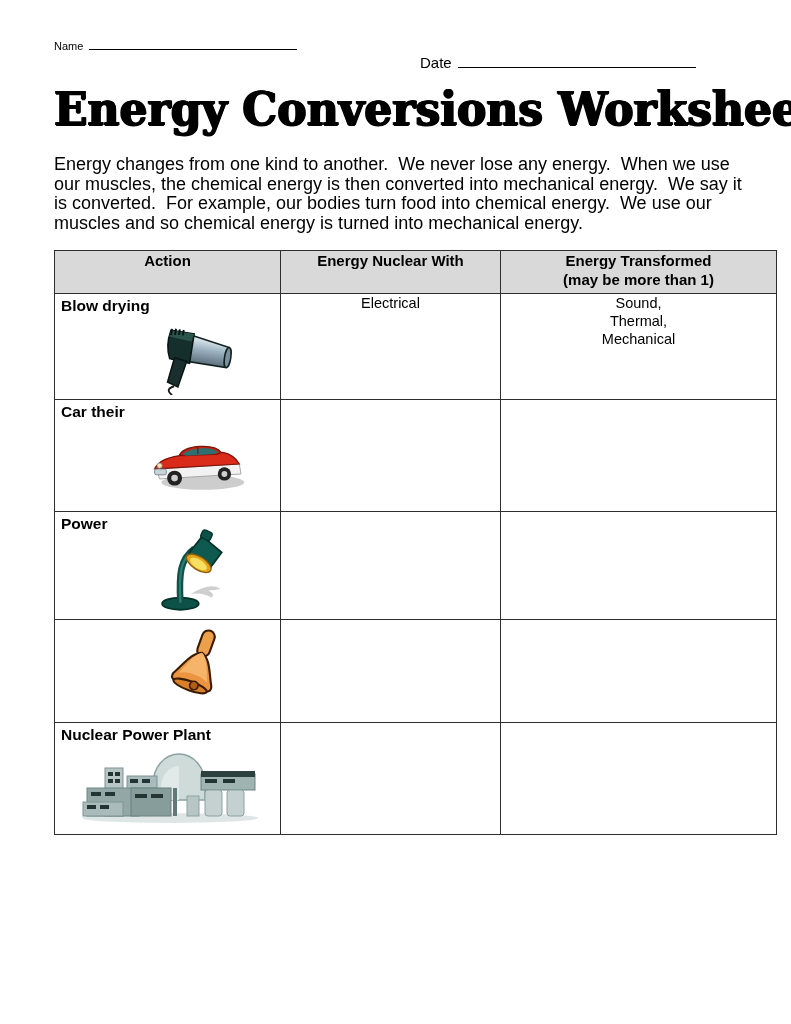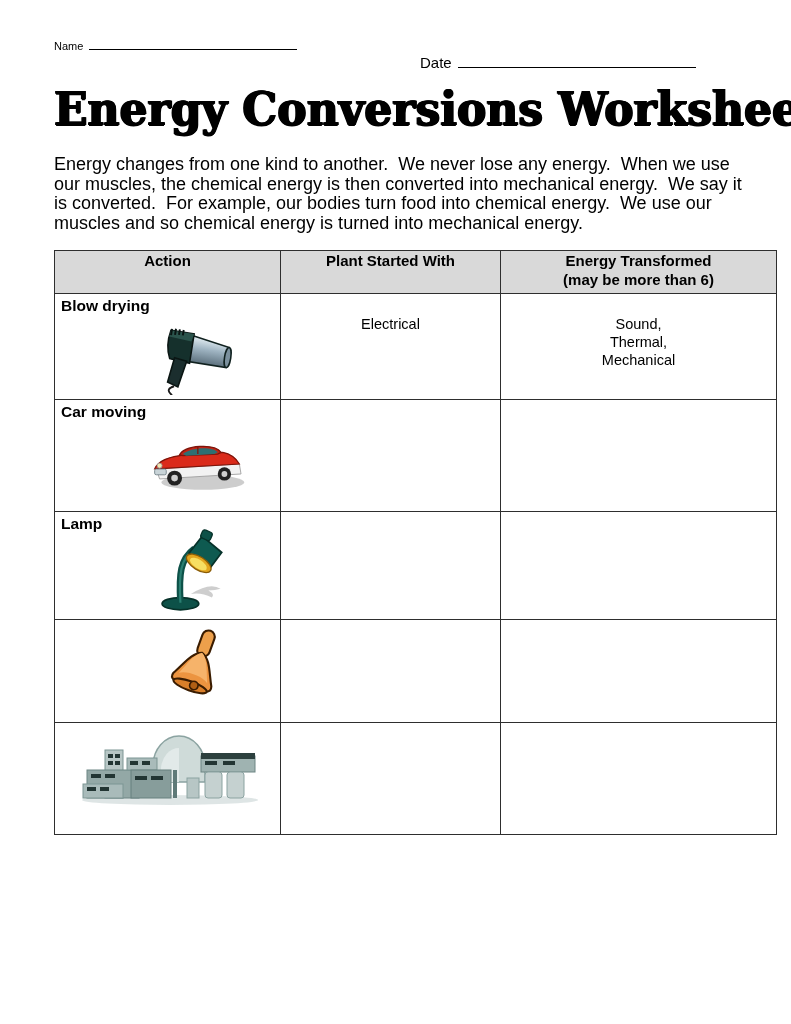--- a/index.html
+++ b/index.html
@@ -70,21 +70,20 @@
     height:43px;
     line-height:19px;
   }
   td.action-cell { padding:3px 4px 0 6px;margin-left:48px; }
   .action-label { font-weight:bold; font-size:15.5px; }
   .action-art { text-align:center; margin-top:0px; }
   .art-shift { transform:translateX(28px); }
   td.value-cell {
     text-align:center;
     font-size:14.5px;
-    padding-top:21px;
     line-height:18px;
   }
   td.pre { white-space:pre-line; }
   tr.r1 { height:101px; }
   tr.r2 { height:112px; }
   tr.r3 { height:104px; }
   tr.r4 { height:103px; }
   tr.r5 { height:112px; }
 </style>
 </head>
@@ -104,25 +103,25 @@
 
   <p class="para">Energy changes from one kind to another.  We never lose any energy.  When we use our muscles, the chemical energy is then converted into mechanical energy.  We say it is converted.  For example, our bodies turn food into chemical energy.  We use our muscles and so chemical energy is turned into mechanical energy.</p>
 
   <table class="ws">
     <tbody>
         <tr class="head-row">
       <th class="col-action">
         <div>Action</div>
       </th>
       <th class="col-started">
-        <div>Plant Started With</div>
+        <div>Energy Nuclear With</div>
       </th>
       <th class="col-transformed">
         <div>Energy Transformed</div>
-        <div>(may be more than 6)</div>
+        <div>(may be more than 1)</div>
       </th>
     </tr>
 
     <tr class="r1">
       <td class="action-cell">
         <div class="action-label">Blow drying</div>
         <div class="action-art art-shift">
           <svg width="86" height="80" viewBox="0 0 110 100">
             <defs>
               <linearGradient id="silver" x1="0" y1="0" x2="0" y2="1">
@@ -149,21 +148,21 @@
         </div>
       </td>
       <td class="value-cell">Electrical</td>
       <td class="value-cell pre">Sound,
 Thermal,
 Mechanical</td>
     </tr>
 
     <tr class="r2">
       <td class="action-cell">
-        <div class="action-label">Car moving</div>
+        <div class="action-label">Car their</div>
         <div class="action-art art-shift" style="margin-top:12px;">
           <svg width="108" height="62" viewBox="0 0 130 72">
             <ellipse cx="72" cy="58" rx="50" ry="9" fill="#bcbcbc" opacity="0.75"></ellipse>
             <path d="M16,42 L116,36 L118,48 L20,54 Z" fill="#f2f2f2" stroke="#9a9a9a" stroke-width="1"></path>
             <path d="M14,42 C18,32 30,27 52,25 L96,22 C106,24 112,29 116,36 L16,42 Z" fill="#da2a1a" stroke="#7e140a" stroke-width="1.5"></path>
             <path d="M44,25 C50,13 86,11 94,22 L90,24 L48,26 Z" fill="#c22415" stroke="#7e140a" stroke-width="1.5"></path>
             <path d="M48,24 C56,16 84,14 90,22 L86,24 L52,26 Z" fill="#2e6f72"></path>
             <path d="M66,15 L66,24" stroke="#7e140a" stroke-width="1.5"></path>
             <circle cx="38" cy="53" r="9" fill="#222"></circle>
                 <circle cx="38" cy="53" r="4" fill="#cfcfcf"></circle>
@@ -173,21 +172,21 @@
             <circle cx="20" cy="38" r="3" fill="#f4e9b0" stroke="#9a9a9a" stroke-width="1"></circle>
           </svg>
         </div>
       </td>
       <td class="value-cell"></td>
       <td class="value-cell"></td>
     </tr>
 
     <tr class="r3">
       <td class="action-cell">
-        <div class="action-label">Lamp</div>
+        <div class="action-label">Power</div>
         <div class="action-art art-shift" style="margin-top:-14px;">
           <svg width="96" height="96" viewBox="0 0 110 110">
             <path d="M48,86 q22,-14 34,-6 q-6,2 -14,2 q8,4 4,8 q-12,-6 -24,-4 Z" fill="#c2c2c2" opacity="0.8"></path>
             <ellipse cx="36" cy="97" rx="21" ry="7" fill="#0d5148" stroke="#063129" stroke-width="2"></ellipse>
             <path d="M36,96 C34,62 36,46 52,34" fill="none" stroke="#0d5148" stroke-width="7.5"></path>
             <path d="M36,96 C34,62 36,46 52,34" fill="none" stroke="#2a7f72" stroke-width="2.5"></path>
             <g transform="rotate(24 62 42)">
               <polygon points="52,22 80,30 74,56 46,46" fill="#0e5a50" stroke="#063129" stroke-width="2"></polygon>
               <ellipse cx="61" cy="52" rx="16" ry="7.5" fill="#e3a61e" stroke="#8a5c06" stroke-width="1.5" transform="rotate(8 61 52)"></ellipse>
               <ellipse cx="61" cy="53" rx="11" ry="5" fill="#f7df62" transform="rotate(8 61 53)"></ellipse>
@@ -213,20 +212,21 @@
             </g>
           </svg>
         </div>
       </td>
       <td class="value-cell"></td>
       <td class="value-cell"></td>
     </tr>
 
     <tr class="r5">
       <td class="action-cell">
+        <div class="action-label">Nuclear Power Plant</div>
         <div class="action-art" style="margin-top:4px;">
           <svg width="188" height="76" viewBox="0 0 188 76">
             <ellipse cx="95" cy="70" rx="88" ry="5" fill="#d6dede" opacity="0.8"></ellipse>
             <path d="M78,52 v-16 a26,30 0 0 1 52,0 v16 z" fill="#cfdbd9" stroke="#8ba3a1" stroke-width="1.5"></path>
             <path d="M86,52 v-14 a18,22 0 0 1 18,-20 v34 z" fill="#e2eae9"></path>
             <rect x="98" y="40" width="4" height="28" fill="#5f7a78"></rect>
             <rect x="30" y="20" width="18" height="48" fill="#b7c6c5" stroke="#7d9593" stroke-width="1"></rect>
             <rect x="33" y="24" width="5" height="4" fill="#223533"></rect>
                 <rect x="40" y="24" width="5" height="4" fill="#223533"></rect>
             <rect x="33" y="31" width="5" height="4" fill="#223533"></rect>

